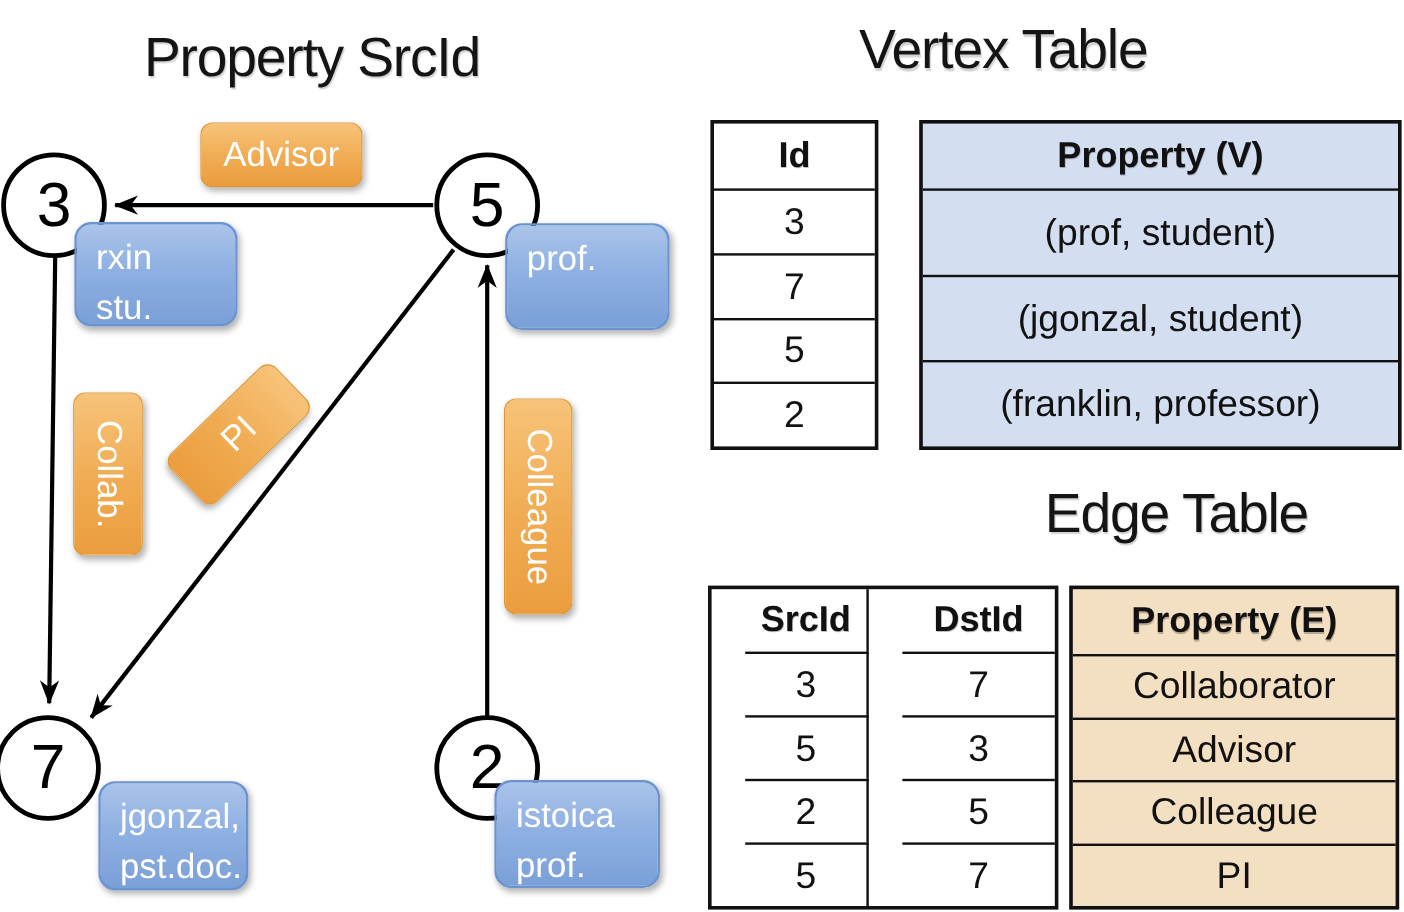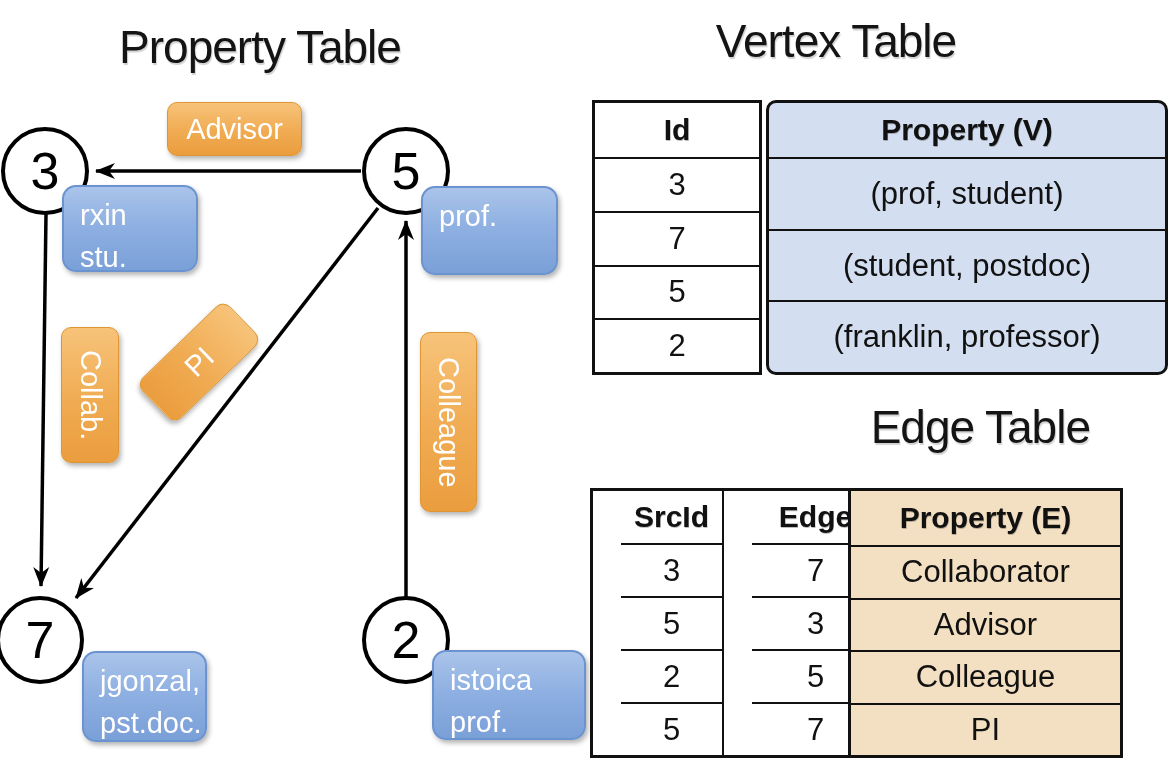--- a/index.html
+++ b/index.html
@@ -35,21 +35,21 @@
     position:absolute; border-radius:14px;
     background:linear-gradient(to bottom, #aac4ea 0%, #8fb0e2 45%, #7aa0d8 100%);
     border:2px solid #6b93cf;
     box-shadow:2px 3px 5px rgba(0,0,0,0.30);
     color:#ffffff; font-size:29px; line-height:1.45;
     padding:7px 14px 0 16px; white-space:nowrap;
   }
   #prop-rxin     { left:62px;  top:185px; width:136px; height:87px; }
   #prop-franklin { left:421px; top:186px; width:137px; height:89px; }
   #prop-jgonzal  { left:55px;  top:651px; width:125px; height:91px;margin-left:27px; }
-  #prop-istoica  { left:432px; top:650px; width:154px; height:90px; }
+  #prop-istoica  { left:412px; top:650px; width:138px; height:90px; }
 
   .edge-label {
     position:absolute; border-radius:10px;
     background:linear-gradient(to bottom, #f7c379 0%, #f0ab52 55%, #eb9d3e 100%);
     border:1px solid #dd9632;
     box-shadow:2px 3px 5px rgba(0,0,0,0.30);
     color:#ffffff; font-size:29px;
     display:flex; align-items:center; justify-content:center;
   }
   #label-advisor   { left:167px; top:102px; width:135px; height:54px; }
@@ -64,43 +64,43 @@
     position:absolute; border:3px solid #111; display:flex; flex-direction:column;
   }
   .col-table .cell {
     flex:1 1 auto; display:flex; align-items:center; justify-content:center;
     font-size:31px; border-top:2px solid #111; white-space:nowrap;
   }
   .col-table .cell.th {
     flex:0 0 54px; font-weight:700; font-size:30px; border-top:none;
     text-shadow:0.5px 1px 0 rgba(0,0,0,0.25);
   }
-  #vt-id   { left:592px; top:100px; width:170px; height:275px; background:#ffffff; }
-  #vt-prop { left:766px; top:100px; width:402px; height:275px; background:#d3def1;border-radius:10px; }
+  #vt-id   { left:592px; top:100px; width:140px; height:275px; background:#ffffff; }
+  #vt-prop { left:766px; top:100px; width:402px; height:275px; background:#d3def1; }
 
   #et-ids {
     position:absolute; left:590px; top:488px; width:292px; height:270px;
     border:3px solid #111; background:#ffffff;
     display:grid; grid-template-columns:131px 1fr;
     grid-template-rows:52px 1fr 1fr 1fr 1fr;
   }
   #et-ids .gcell {
     display:flex; align-items:center; justify-content:center; font-size:31px;margin-left:28px;
   }
   #et-ids .gcell.c1 { border-right:2px solid #111; }
   #et-ids .gcell.rsep { border-top:2px solid #111; }
   #et-ids .gcell.th { font-weight:700; font-size:30px; text-shadow:0.5px 1px 0 rgba(0,0,0,0.25); }
-  #et-prop { left:848px; top:488px; width:275px; height:270px; background:#f3dfc1; }
+  #et-prop { left:891px; top:488px; width:275px; height:270px; background:#f3dfc1; }
 </style>
 </head>
 <body>
 
 <div id="stage">
 
-  <div class="title" id="graph-title">Property Table</div>
+  <div class="title" id="graph-title">Property SrcId</div>
   <div class="title" id="vertex-title">Vertex Table</div>
   <div class="title" id="edge-title">Edge Table</div>
 
   <svg class="edges" width="1170" height="760" viewBox="0 0 1170 760">
     <defs>
       <marker id="arrow" viewBox="0 0 24 20" refX="21" refY="10" markerWidth="24" markerHeight="20" markerUnits="userSpaceOnUse" orient="auto">
         <path d="M2,2 L22,10 L2,18 L8,10 Z" fill="#000"></path>
       </marker>
     </defs>
     <line x1="361" y1="171" x2="96" y2="171" stroke="#000" stroke-width="3.5" marker-end="url(#arrow)"></line>
@@ -155,27 +155,27 @@
     <div class="cell th">Id</div>
     <div class="cell">3</div>
     <div class="cell">7</div>
     <div class="cell">5</div>
     <div class="cell">2</div>
   </div>
 
   <div class="col-table" id="vt-prop">
     <div class="cell th">Property (V)</div>
     <div class="cell">(prof, student)</div>
-    <div class="cell">(student, postdoc)</div>
+    <div class="cell">(jgonzal, student)</div>
     <div class="cell">(franklin, professor)</div>
   </div>
 
   <div id="et-ids">
     <div class="gcell th c1">SrcId</div>
-    <div class="gcell th">Edge</div>
+    <div class="gcell th">DstId</div>
 
     <div class="gcell c1 rsep">3</div>
     <div class="gcell rsep">7</div>
 
     <div class="gcell c1 rsep">5</div>
     <div class="gcell rsep">3</div>
 
     <div class="gcell c1 rsep">2</div>
     <div class="gcell rsep">5</div>
 

